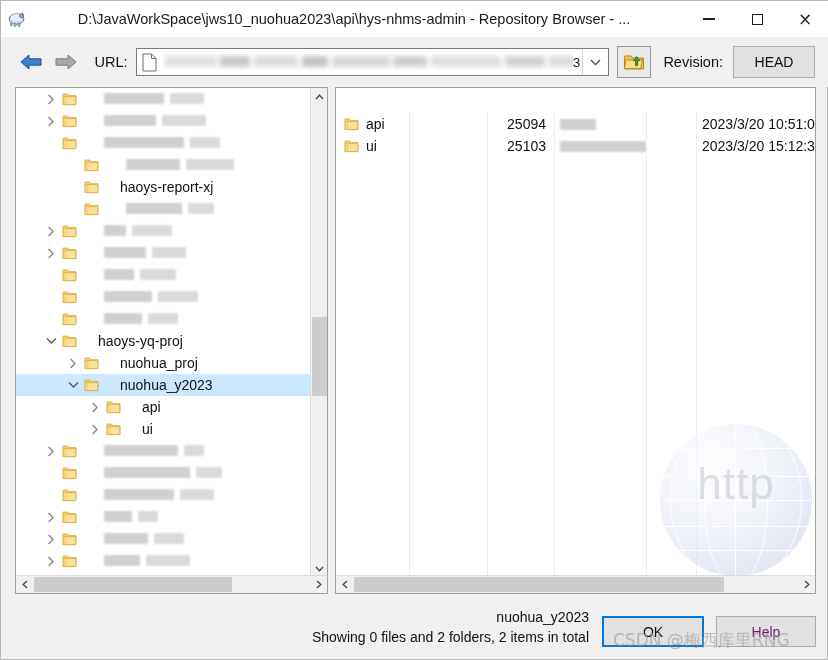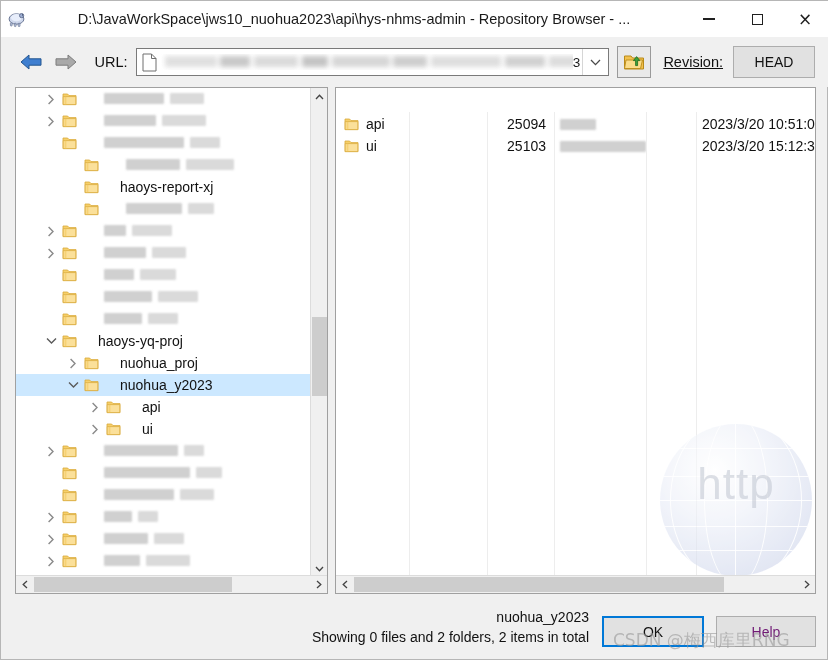--- a/index.html
+++ b/index.html
@@ -92,21 +92,21 @@
     border-left: 1px solid #d6d6d6;
   }
   .up-btn {
     width: 34px; height: 32px; margin-left: 8px;
     background: #e9e9e9; border: 1px solid #9a9a9a;
     display: flex; align-items: center; justify-content: center;
     flex: 0 0 auto;
   }
   .rev-label {
     font-size: 14.5px; color: #111;
-    margin-left: 12px; margin-right: 10px; flex: 0 0 auto; text-decoration: underline;
+    margin-left: 12px; margin-right: 10px; flex: 0 0 auto;
   }
   .head-btn {
     width: 82px; height: 32px;
     background: #e1e1e1; border: 1px solid #adadad;
     font-size: 14px; color: #111;
     display: flex; align-items: center; justify-content: center;
     flex: 0 0 auto; margin-right: 4px;
   }
 
   

